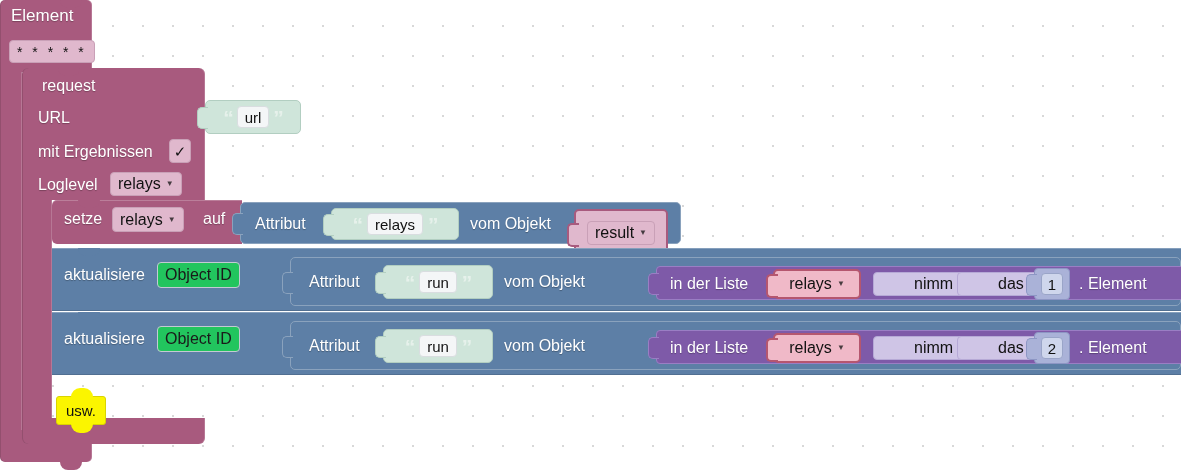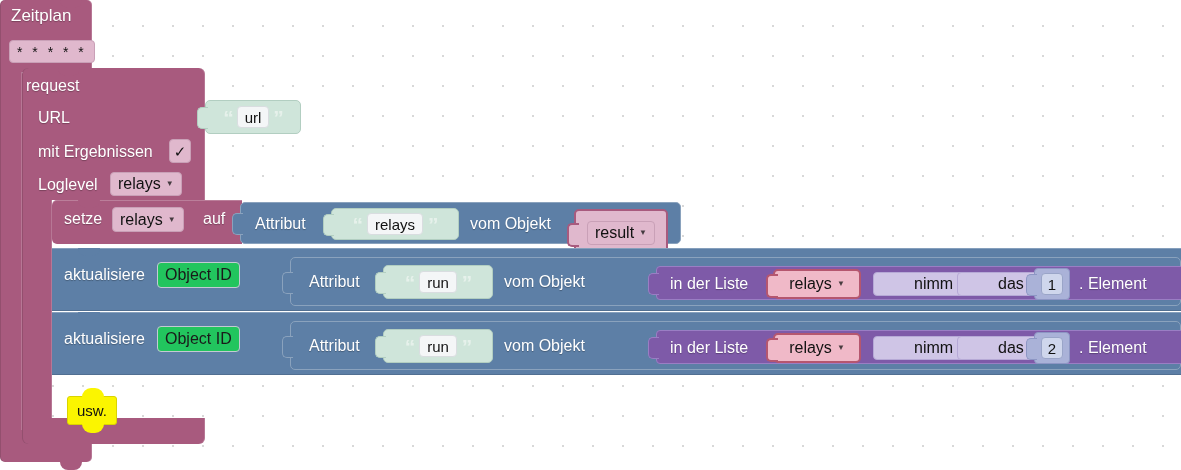--- a/index.html
+++ b/index.html
@@ -75,37 +75,37 @@
   .notch-down{position:absolute;width:22px;height:8px;background:inherit;
               border-radius:0 0 9px 9px;}
 </style>
 </head>
 <body>
 
 <div class="blk" id="zeitplan">
 
   <div class="mauve-body mauve-edge" style="left:0;top:0;width:92px;height:72px;border-radius:5px 5px 0 0;"></div>
   <div class="mauve-body" style="left:60px;top:0;width:22px;height:8px;border-radius:0 0 9px 9px;"></div>
-  <span class="lbl" style="position:absolute;left:11px;top:7px;font-size:17px;">Zeitplan</span>
+  <span class="lbl" style="position:absolute;left:11px;top:7px;font-size:17px;">Element</span>
   <div class="field f-mauve" style="position:absolute;left:9px;top:40px;height:23px;letter-spacing:3px;font-size:14px;">
     <span>* * * * *</span>
   </div>
 
   <div class="mauve-body mauve-edge" style="left:0;top:72px;width:22px;height:358px;"></div>
 
   <div class="mauve-body mauve-edge" style="left:0;top:430px;width:92px;height:32px;border-radius:0 0 5px 5px;"></div>
   <div class="mauve-body" style="left:60px;top:462px;width:22px;height:8px;border-radius:0 0 9px 9px;"></div>
 </div>
 
 <div class="blk" id="request" style="left:22px;top:68px;width:183px;height:372px;">
 
   <div class="mauve-body mauve-edge" style="left:0;top:0;width:183px;height:132px;border-radius:6px 6px 0 0;"></div>
   <div class="mauve-body" style="left:36px;top:0;width:22px;height:8px;border-radius:0 0 9px 9px;"></div>
 
-  <span class="lbl" style="position:absolute;left:4px;top:10px;">request</span>
+  <span class="lbl" style="position:absolute;left:20px;top:10px;">request</span>
   <span class="lbl" style="position:absolute;left:16px;top:42px;">URL</span>
   <span class="lbl" style="position:absolute;left:16px;top:76px;">mit Ergebnissen</span>
   <div class="field f-mauve" style="position:absolute;left:147px;top:71px;width:22px;height:24px;justify-content:center;font-size:15px;padding:0;">
     <span>✓</span>
   </div>
   <span class="lbl" style="position:absolute;left:16px;top:109px;">Loglevel</span>
   <div class="field f-mauve" style="position:absolute;left:88px;top:104px;height:24px;">
     <span>relays</span>
     <span class="car">▼</span>
   </div>
@@ -279,15 +279,15 @@
         <span class="field f-num" style="height:22px;font-size:15px;padding:2px 6px;">
           <span>2</span>
         </span>
       </div>
       <span class="lbl" style="position:absolute;left:422px;top:9px;">. Element</span>
     </div>
   </div>
 
 </div>
 
-<div id="usw" style="left:67px;top:396px;height:27px;">
+<div id="usw" style="left:56px;top:396px;height:27px;">
   <span>usw.</span>
 </div>
 
 </body></html>

